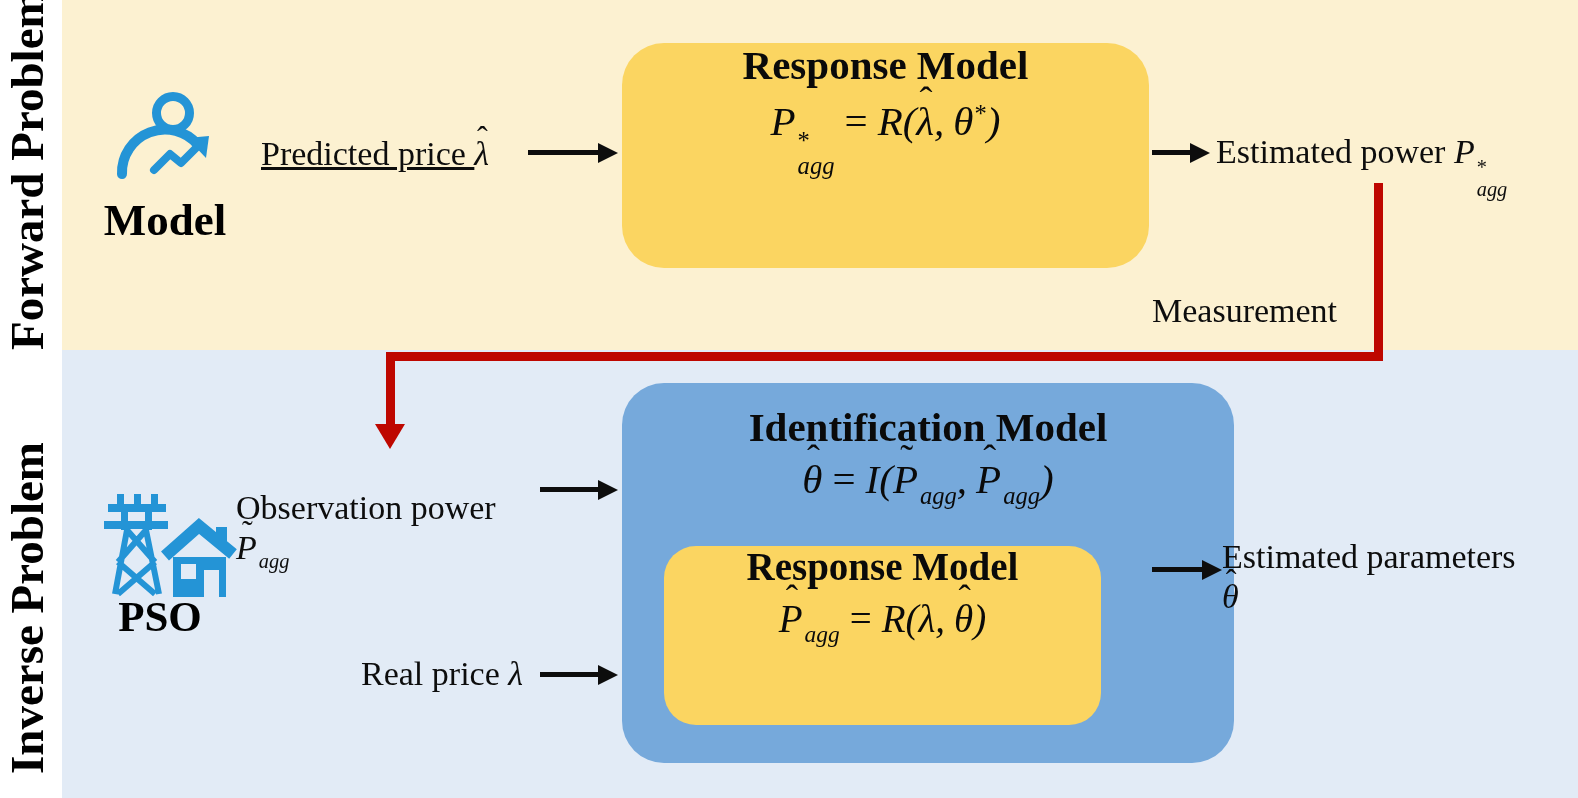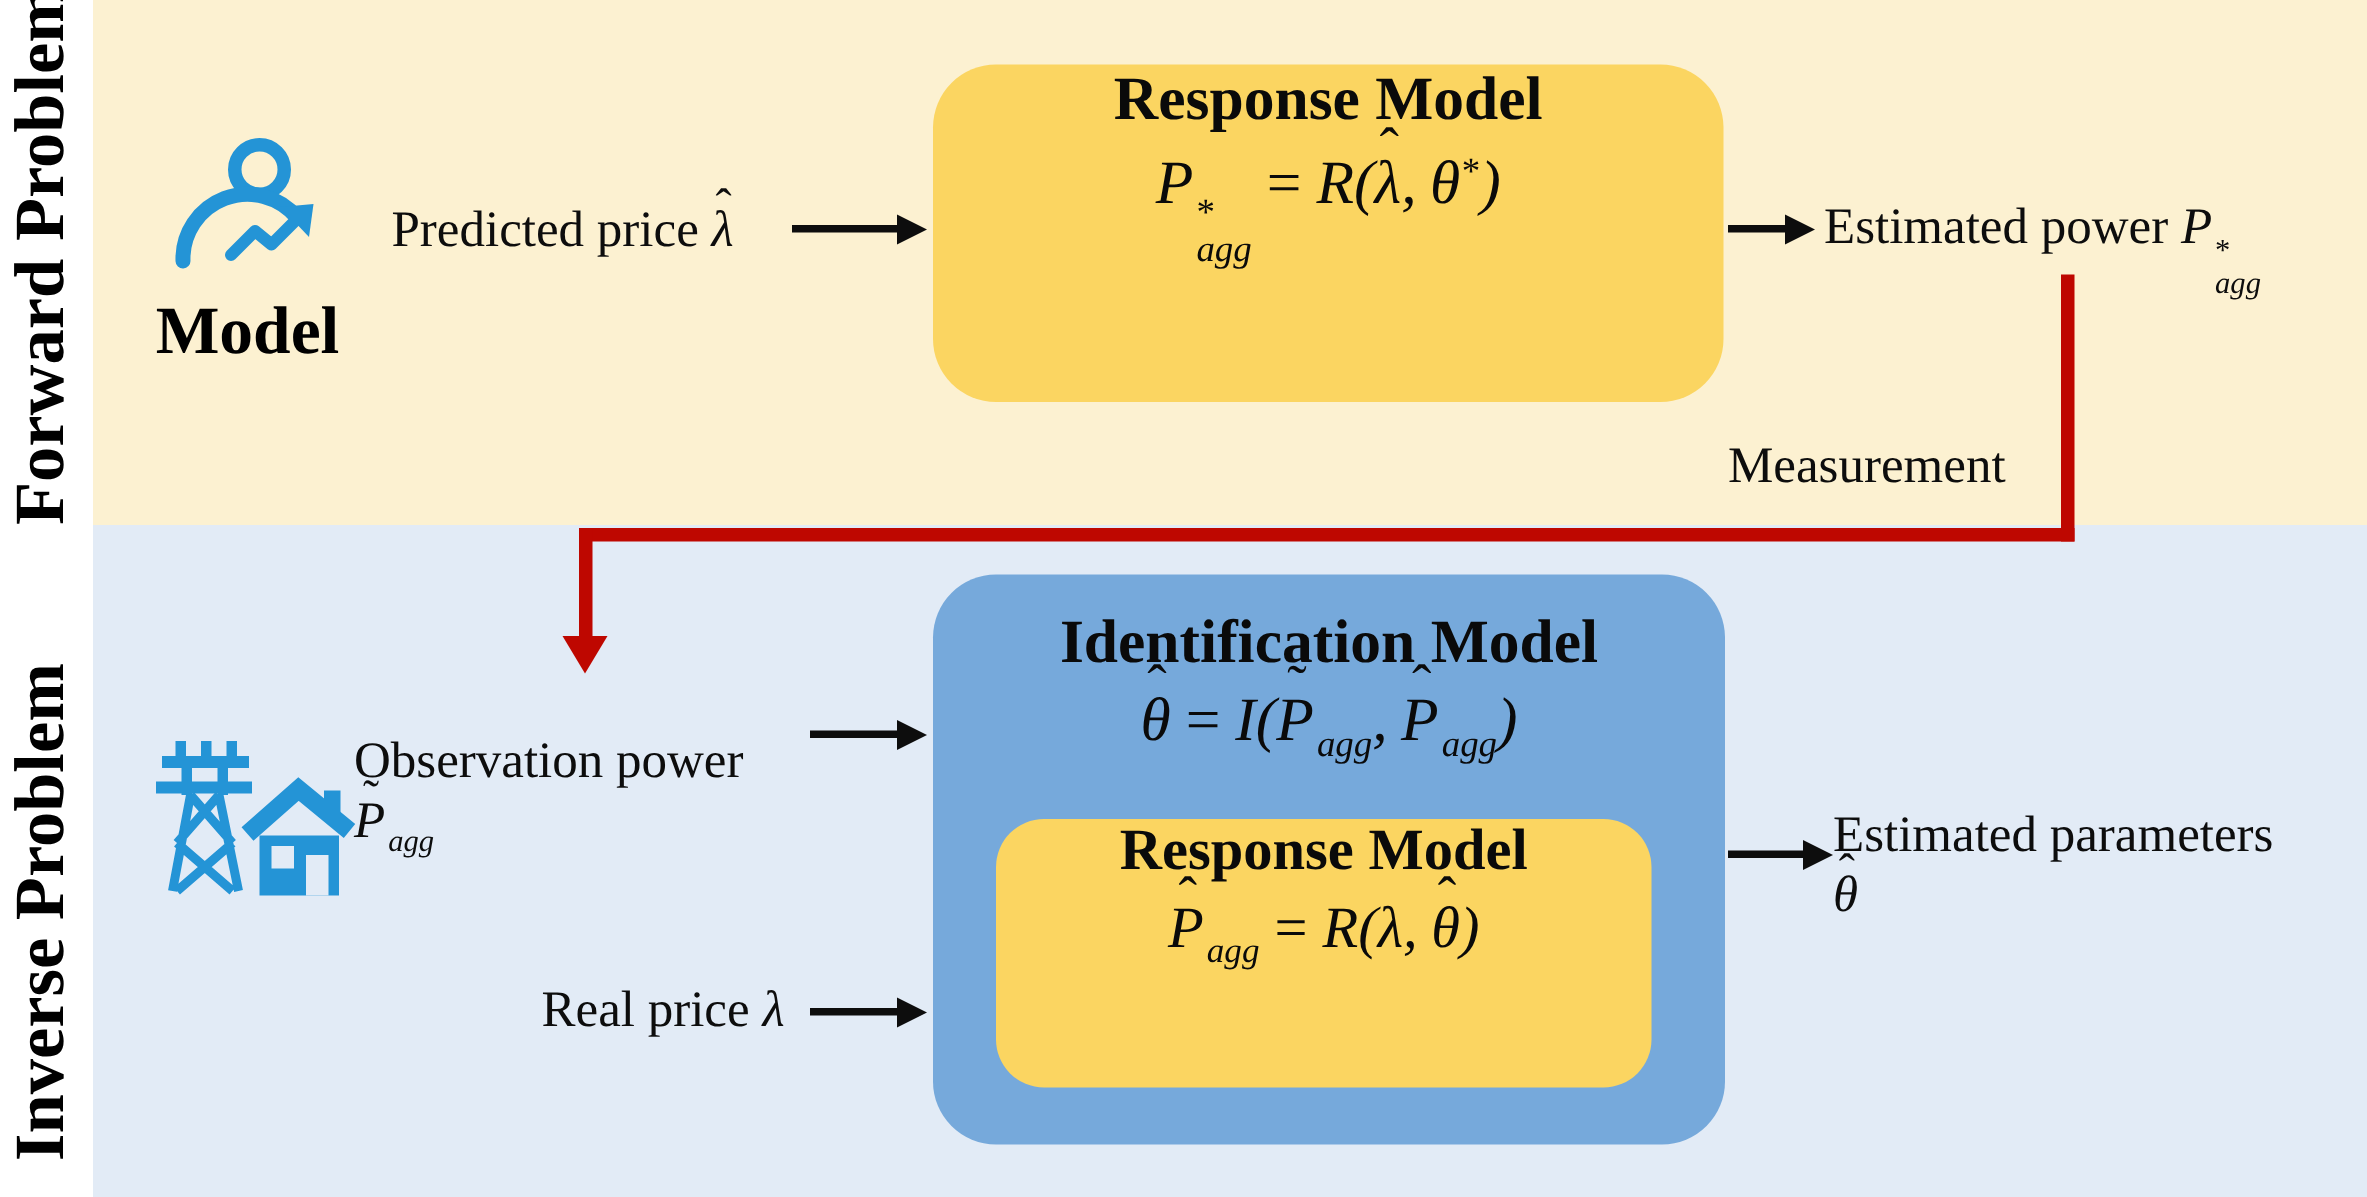--- a/index.html
+++ b/index.html
@@ -20,21 +20,21 @@
   .vlabel-inverse{top:418px;height:380px;}
 
   .abs{position:absolute;}
 
   
   .model-box{
     position:absolute;border-radius:42px;display:flex;flex-direction:column;
     align-items:center;justify-content:flex-start;text-align:center;
   }
   .box-response{left:622px;top:43px;width:527px;height:225px;background:#FBD561;gap:8px;}
-  .box-ident{left:622px;top:383px;width:528px;height:380px;background:#76A9DB;justify-content:flex-start;padding-top:22px;box-sizing:border-box;gap:4px;}
+  .box-ident{left:622px;top:383px;width:612px;height:380px;background:#76A9DB;justify-content:flex-start;padding-top:22px;box-sizing:border-box;gap:4px;}
   .box-inner{left:42px;top:163px;width:437px;height:179px;background:#FBD561;border-radius:32px;gap:6px;}
   .box-title{font-weight:bold;font-size:41px;line-height:1.1;color:#0a0a0a;}
   .box-formula{font-size:41px;font-style:italic;line-height:1.25;color:#0a0a0a;}
 
   
   .lbl{font-size:34px;line-height:1.18;color:#0d0d0d;white-space:nowrap;}
   .center{text-align:left;margin-top:32px;}
   .actor-label{font-weight:bold;color:#000;white-space:nowrap;}
 
   
@@ -78,21 +78,21 @@
   <div class="abs" style="left:112px;top:88px;width:110px;height:102px;">
     <svg width="110" height="102" viewBox="0 0 110 102">
       <circle cx="61" cy="25" r="16.5" fill="none" stroke="#2494D6" stroke-width="9"></circle>
       <path d="M10 86 A 43 43 0 0 1 86 57" fill="none" stroke="#2494D6" stroke-width="10" stroke-linecap="round"></path>
       <path d="M42 82 L58 66 L69 75 L86 58" fill="none" stroke="#2494D6" stroke-width="8" stroke-linejoin="round" stroke-linecap="round"></path>
       <path d="M75 50 L97 48 L94 70 Z" fill="#2494D6"></path>
     </svg>
   </div>
   <div class="abs actor-label" style="left:90px;top:194px;width:150px;font-size:45px;text-align:center;">Model</div>
 
-  <div class="abs lbl" style="left:261px;top:134px;"><span>Predicted price </span><span class="acc"><span class="mark">ˆ</span><span>λ</span></span></div>
+  <div class="abs lbl" style="left:261px;top:134px;text-decoration:underline;"><span>Predicted price </span><span class="acc"><span class="mark">ˆ</span><span>λ</span></span></div>
   <div class="harrow" style="left:528px;top:150px;width:70px;"></div>
 
   <div class="model-box box-response">
     <div class="box-title">Response Model</div>
     <div class="box-formula"><span>P</span><span class="ss">
           <span class="top">*</span>
           <span>agg</span>
         </span><span class="eq">=</span><span>R(</span><span class="acc"><span class="mark">ˆ</span><span>λ</span></span><span class="comma">,</span><span>θ</span><sup class="sp">*</sup><span>)</span></div>
   </div>
 
@@ -121,20 +121,21 @@
       <rect x="42" y="12" width="7" height="24" fill="#2494D6"></rect>
       <path d="M24 36 L12 100 M43 36 L56 100 M24 36 L52 68 M43 36 L15 68 M15 68 L52 100 M52 68 L15 100" stroke="#2494D6" stroke-width="6" fill="none"></path>
 
       <path d="M62 62 L96 32 L130 60" fill="none" stroke="#2494D6" stroke-width="12" stroke-linejoin="miter"></path>
       <rect x="113" y="33" width="11" height="16" fill="#2494D6"></rect>
       <rect x="70" y="63" width="53" height="40" fill="#2494D6"></rect>
       <rect x="78" y="70" width="15" height="15" fill="#E2EBF6"></rect>
       <rect x="101" y="76" width="15" height="27" fill="#E2EBF6"></rect>
     </svg>
   </div>
+  <div class="abs actor-label" style="left:100px;top:592px;width:120px;font-size:43px;text-align:center;">PSO</div>
 
   <div class="abs lbl center" style="left:236px;top:456px;width:302px;">
     <div>Observation power</div>
     <div><span class="acc"><span class="mark">˜</span><span>P</span></span><span class="sb">agg</span></div>
   </div>
   <div class="harrow" style="left:540px;top:487px;width:58px;"></div>
 
   <div class="abs lbl" style="left:313px;top:654px;margin-left:48px;"><span>Real price </span><span class="it">λ</span></div>
   <div class="harrow" style="left:540px;top:672px;width:58px;"></div>
 

